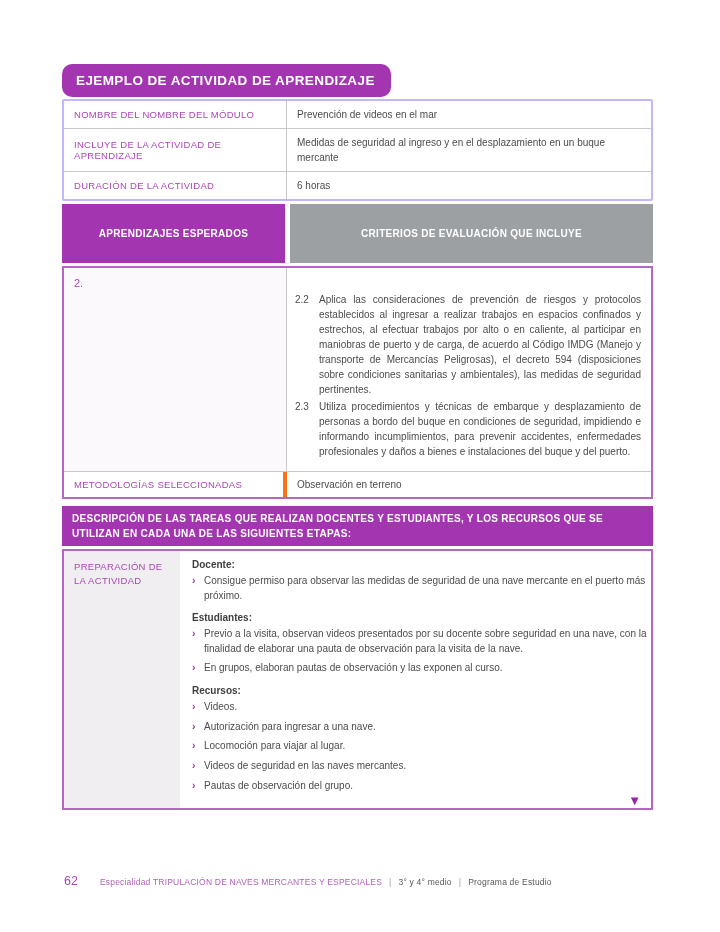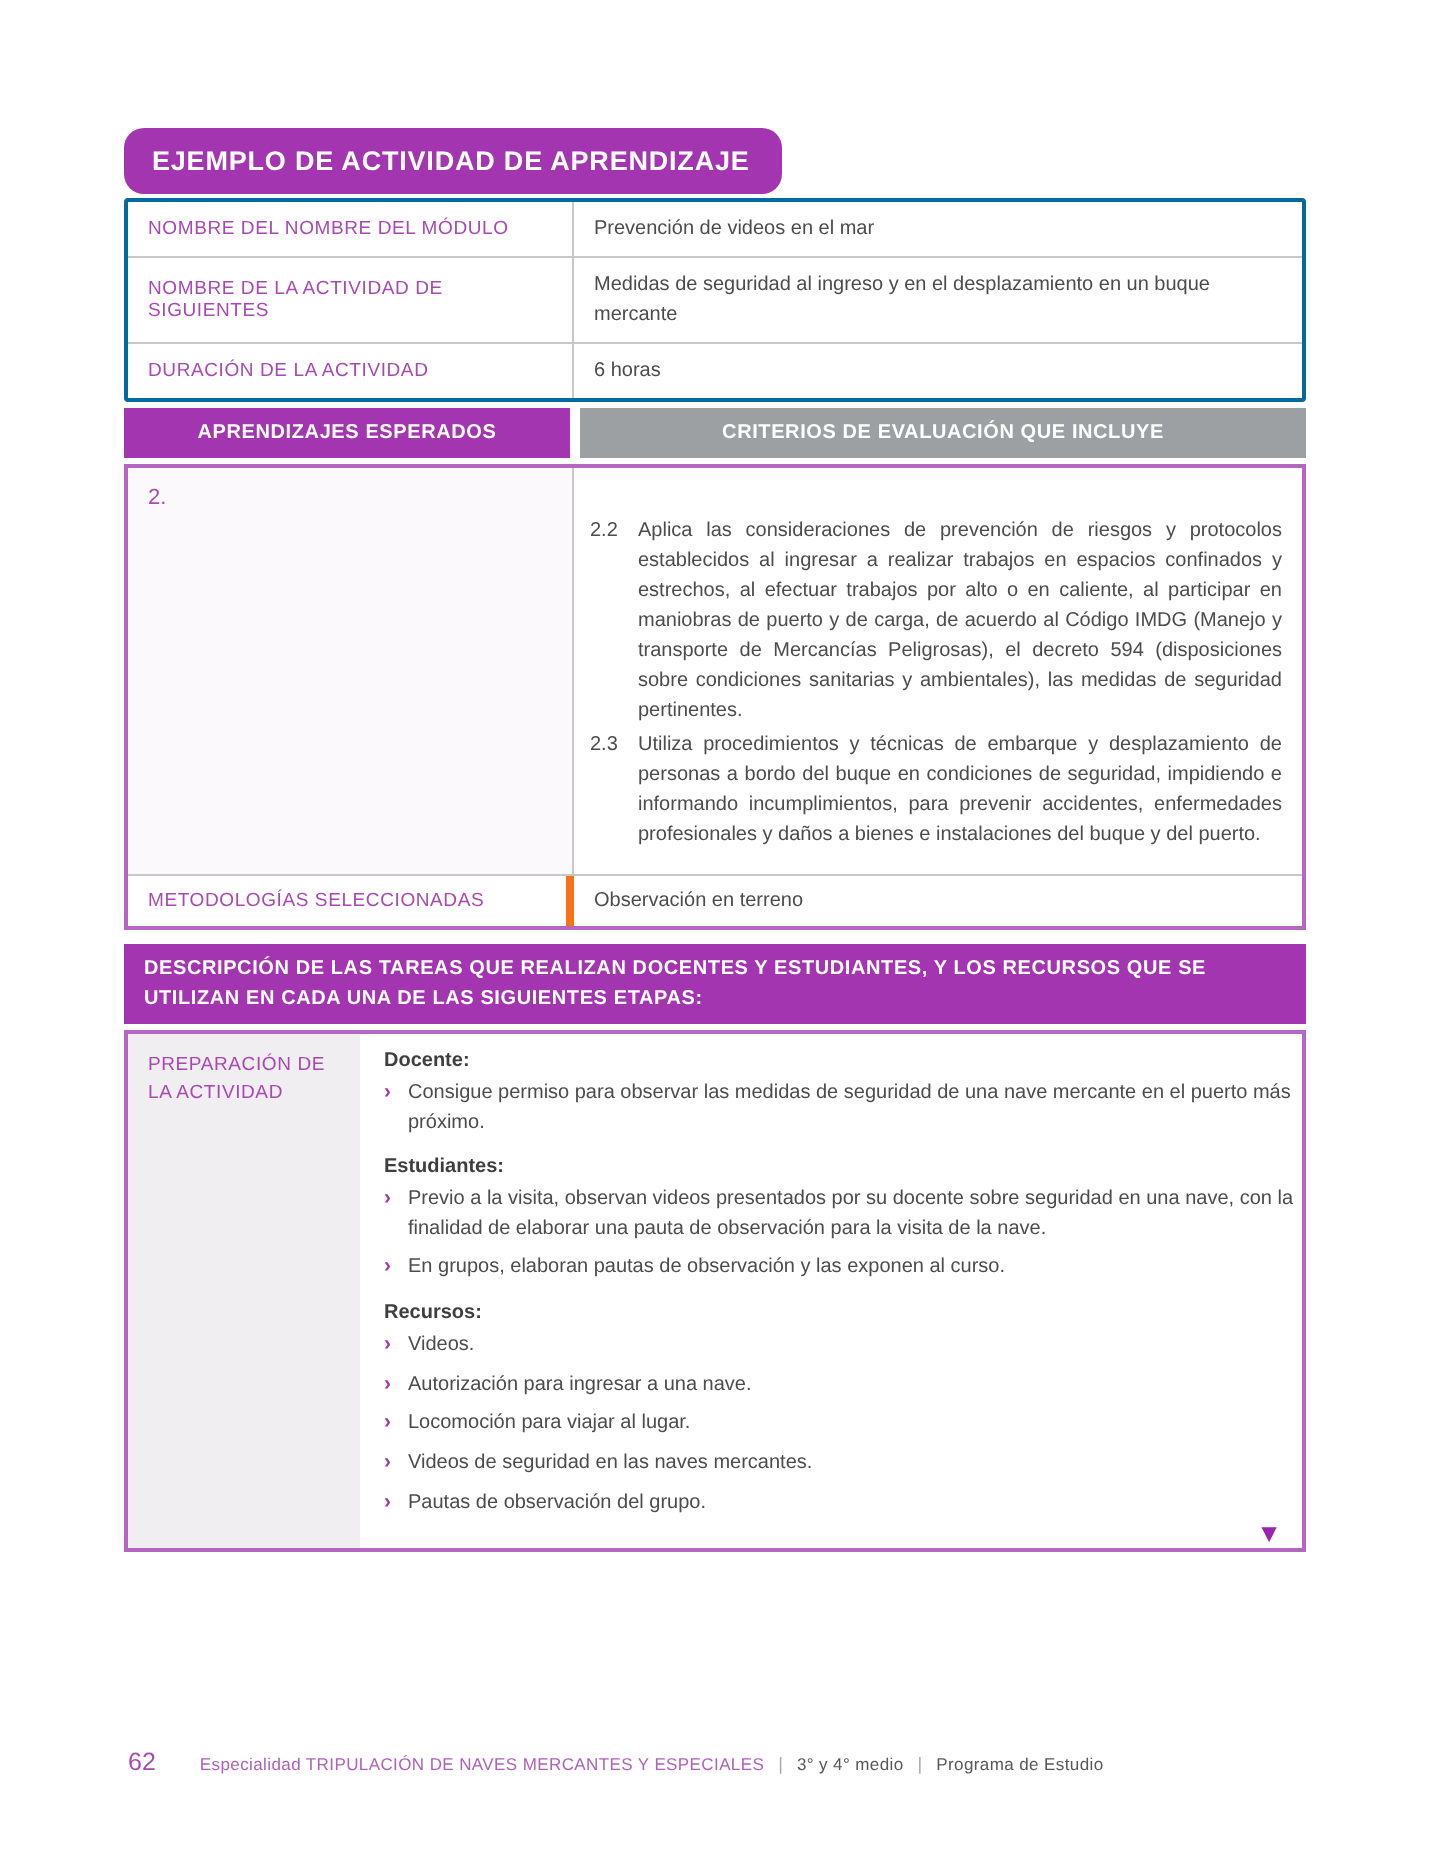--- a/index.html
+++ b/index.html
@@ -9,35 +9,35 @@
   .content { position:absolute; left:62px; top:64px; width:591px; }
 
   
   .title-tab {
     display:inline-block; background:#a335b1; color:#ffffff;
     font-weight:bold; font-size:13.5px; letter-spacing:0.4px;
     padding:9px 16px 9px 14px; border-radius:10px; margin-bottom:2px;
   }
 
   
-  .info-table { border:2px solid #0369a1; border-radius:2px; background:#fff; }
+  .info-table { border:2px solid #c4b5fd; border-radius:2px; background:#fff; }
   .info-row { display:flex; align-items:stretch; }
   .info-row + .info-row { border-top:1px solid #c8c8cb; }
   .info-label {
     width:223px; padding:6px 8px 6px 10px; color:#a948b4;
     font-size:9.5px; letter-spacing:0.3px; border-right:1px solid #c8c8cb;
     display:flex; align-items:center;
   }
   .info-value { flex:1; padding:6px 10px; color:#4c4c4e; font-size:10px; line-height:1.5; display:flex; align-items:center; }
 
   
   .header-band { display:flex; gap:5px; margin-top:3px; }
   .header-cell {
     color:#fff; font-weight:bold; font-size:10px; letter-spacing:0.3px;
-    text-align:center; padding:7px 4px;
+    text-align:center; padding:24px 4px;
   }
   .header-cell.left { width:223px; background:#a335b1; }
   .header-cell.right { flex:1; background:#9da0a3; }
 
   
   .learning-box { border:2px solid #b565c2; margin-top:3px; background:#fff; }
   .learning-body { display:flex; align-items:stretch; }
   .objective-cell {
     width:223px; border-right:1px solid #c8c8cb; background:#fcf9fc;
     padding:9px 10px 10px 10px;
@@ -90,21 +90,21 @@
   <div class="content">
 
     <div class="title-tab">EJEMPLO DE ACTIVIDAD DE APRENDIZAJE</div>
 
     <div class="info-table">
       <div class="info-row">
         <div class="info-label">NOMBRE DEL NOMBRE DEL MÓDULO</div>
         <div class="info-value">Prevención de videos en el mar</div>
       </div>
       <div class="info-row">
-        <div class="info-label">NOMBRE DE LA ACTIVIDAD DE SIGUIENTES</div>
+        <div class="info-label">INCLUYE DE LA ACTIVIDAD DE APRENDIZAJE</div>
         <div class="info-value">Medidas de seguridad al ingreso y en el desplazamiento en un buque mercante</div>
       </div>
       <div class="info-row">
         <div class="info-label">DURACIÓN DE LA ACTIVIDAD</div>
         <div class="info-value">6 horas</div>
       </div>
     </div>
 
     <div class="header-band">
       <div class="header-cell left">APRENDIZAJES ESPERADOS</div>

